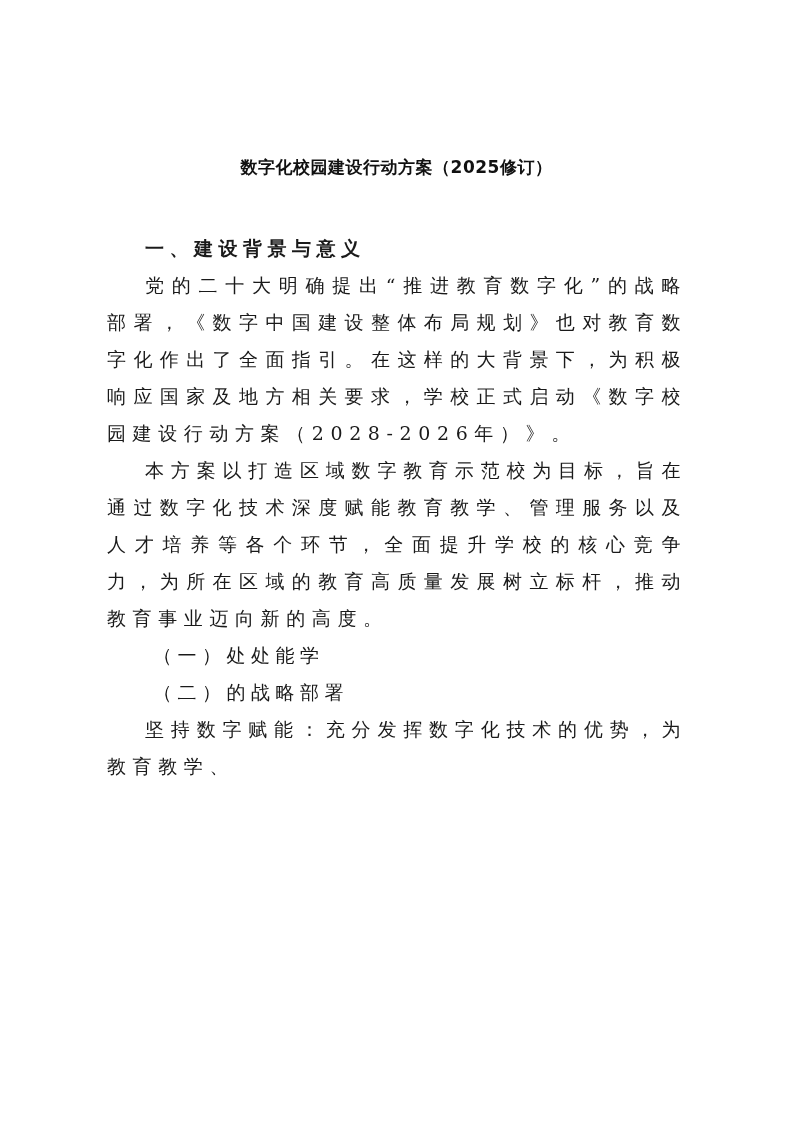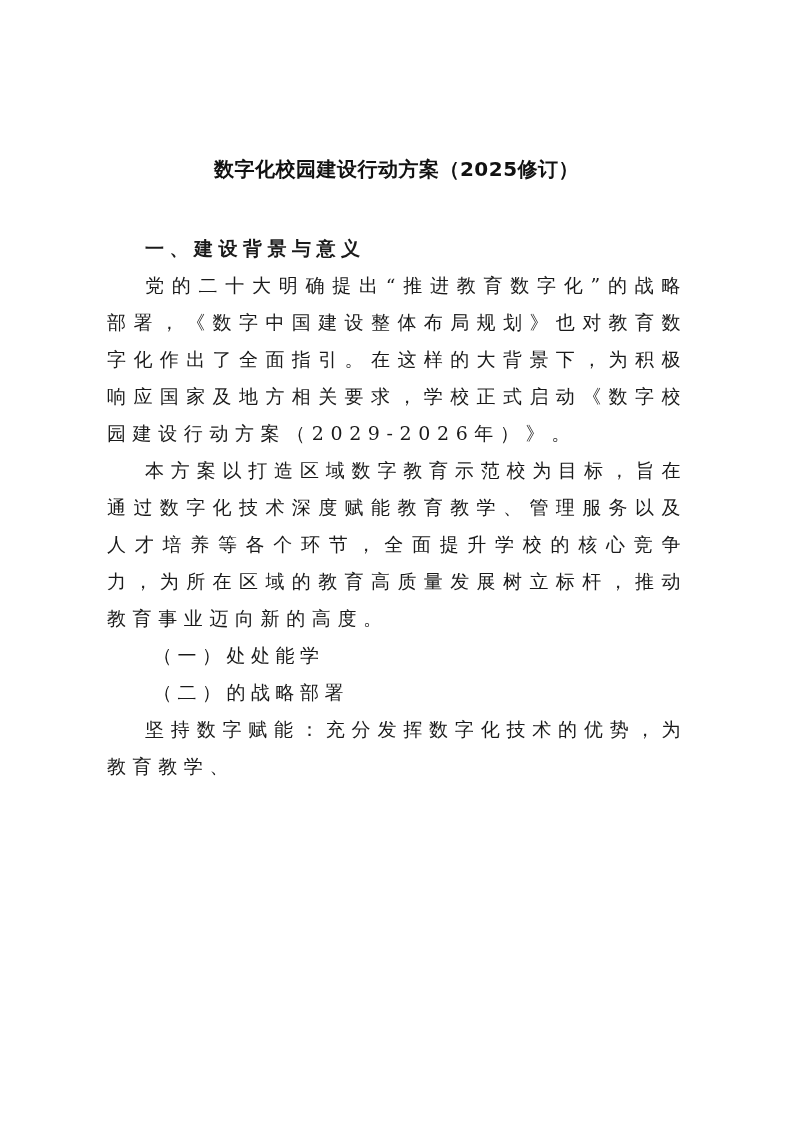--- a/index.html
+++ b/index.html
@@ -6,40 +6,40 @@
   body { width: 793px; height: 1122px; position: relative; overflow: hidden; }
   .page {
     position: absolute; left: 107px; top: 0; width: 580px;
     color: #1a1a1a;
     font-family: "DejaVu Serif", "Liberation Serif", serif;
   }
   .title {
     position: absolute; top: 156px; left: -107px; width: 793px;
     text-align: center;
     font-family: "DejaVu Sans", "Liberation Sans", sans-serif;
-    font-weight: bold; font-size: 20px; letter-spacing: 0.5px;
+    font-weight: bold; font-size: 17px; letter-spacing: 0.5px;
     color: #111;
   }
   .body-text {
     position: absolute; top: 230px; left: 0; width: 580px;
     font-size: 19px; line-height: 37px;
     letter-spacing: 6.6px;
     text-align: justify;
   }
   .body-text p { margin: 0; }
   .h1 { text-indent: 38px; font-family: Liberation Serif, serif; font-weight: bold; letter-spacing: 5.5px; }
   .h2 { text-indent: 46px; letter-spacing: 5.5px; }
   .para { text-indent: 38px; }
 </style>
 </head>
 <body>
 
 <div class="page">
   <div class="title">数字化校园建设行动方案（2025修订）</div>
   <div class="body-text">
     <p class="h1">一、建设背景与意义</p>
-    <p class="para">党的二十大明确提出“推进教育数字化”的战略部署，《数字中国建设整体布局规划》也对教育数字化作出了全面指引。在这样的大背景下，为积极响应国家及地方相关要求，学校正式启动《数字校园建设行动方案（2029-2026年）》。</p>
+    <p class="para">党的二十大明确提出“推进教育数字化”的战略部署，《数字中国建设整体布局规划》也对教育数字化作出了全面指引。在这样的大背景下，为积极响应国家及地方相关要求，学校正式启动《数字校园建设行动方案（2028-2026年）》。</p>
     <p class="para">本方案以打造区域数字教育示范校为目标，旨在通过数字化技术深度赋能教育教学、管理服务以及人才培养等各个环节，全面提升学校的核心竞争力，为所在区域的教育高质量发展树立标杆，推动教育事业迈向新的高度。</p>
     <p class="h2">（一）处处能学</p>
     <p class="h2">（二）的战略部署</p>
     <p class="para">坚持数字赋能：充分发挥数字化技术的优势，为教育教学、</p>
   </div>
 </div>
 
 </body></html>

